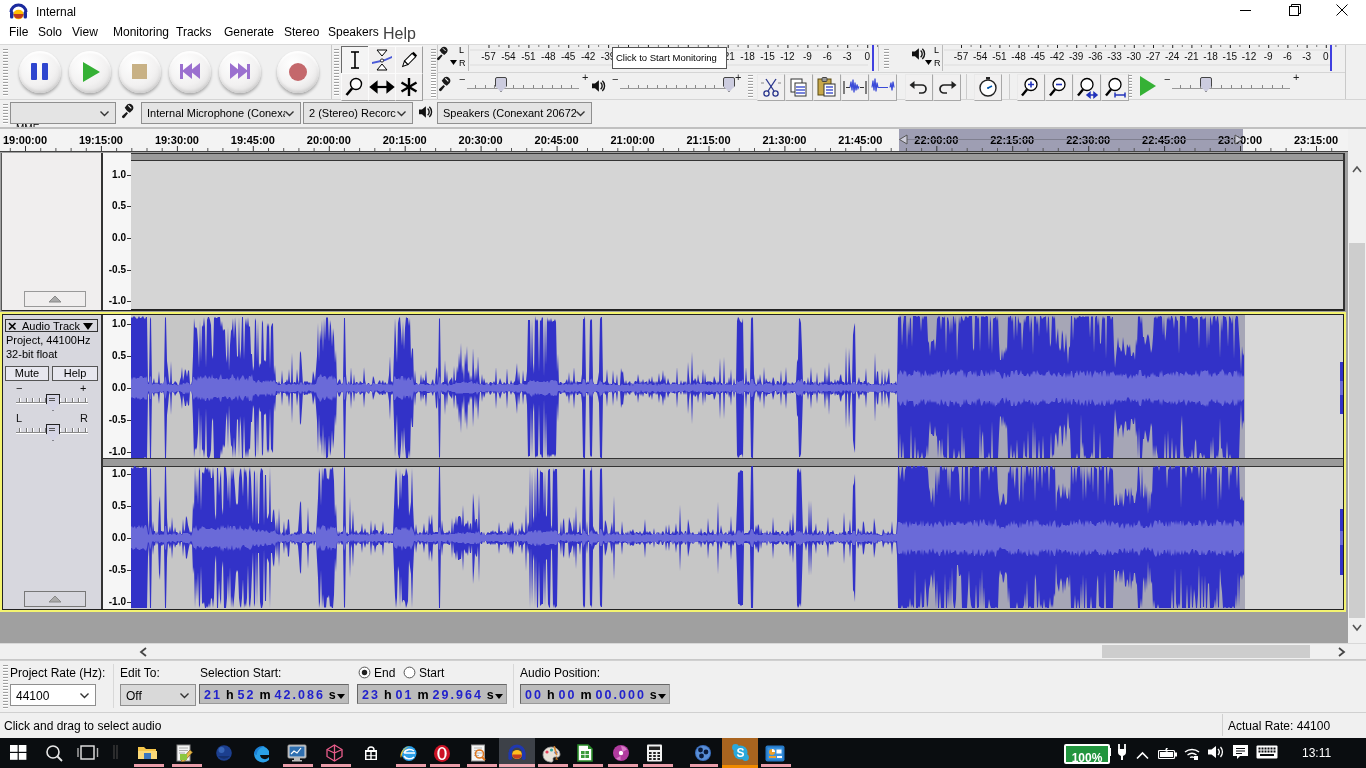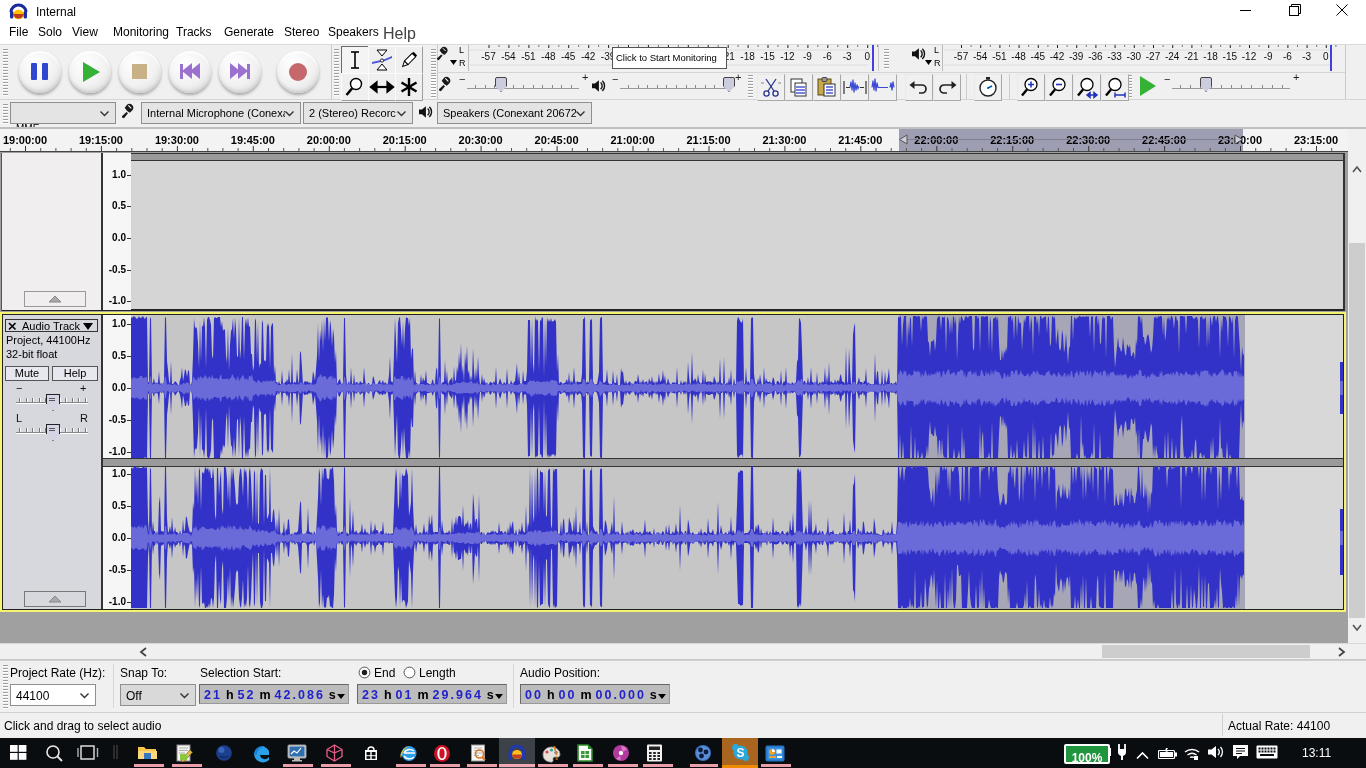--- a/index.html
+++ b/index.html
@@ -830,21 +830,21 @@
       <div style="width:5px;height:1px;background:#9f9f9f;margin:1px 0;box-shadow:0 1px 0 #fff"></div>
     </div>
     <div class="abs" style="left:10px;top:666px;font-size:12px;color:#000">Project Rate (Hz):</div>
     <div style="position:absolute;left:10px;top:684px;width:86px;height:22px;background:#ffffff;border:1px solid #8f8f8f;box-sizing:border-box">
 <div style="position:absolute;left:5px;top:4px;font-size:12px;color:#000;white-space:nowrap;overflow:hidden;width:64px">44100</div>
 <svg width="9" height="6" style="position:absolute;right:6px;top:8px">
         <path d="M0.5,0.5 L4.5,4.5 L8.5,0.5" stroke="#333" stroke-width="1.4" fill="none"></path>
       </svg>
     </div>
     <div class="abs" style="left:113px;top:664px;width:1px;height:44px;background:#d8d8d8"></div>
-    <div class="abs" style="left:120px;top:666px;font-size:12px;color:#000">Snap To:</div>
+    <div class="abs" style="left:120px;top:666px;font-size:12px;color:#000">Edit To:</div>
     <div style="position:absolute;left:120px;top:684px;width:76px;height:22px;background:#d9d9d9;border:1px solid #8f8f8f;box-sizing:border-box">
 <div style="position:absolute;left:5px;top:4px;font-size:12px;color:#000;white-space:nowrap;overflow:hidden;width:54px">Off</div>
 <svg width="9" height="6" style="position:absolute;right:6px;top:8px">
         <path d="M0.5,0.5 L4.5,4.5 L8.5,0.5" stroke="#333" stroke-width="1.4" fill="none"></path>
       </svg>
     </div>
     <div class="abs" style="left:200px;top:666px;font-size:12px;color:#000">Selection Start:</div>
     <div style="position:absolute;left:199px;top:684px;width:150px;height:20px;background:#bcbcbc;border:1px solid #666;border-bottom-color:#999;border-right-color:#999;box-sizing:border-box">
 <div style="position:absolute;left:4px;top:2.5px;font-size:12.5px;font-weight:bold;letter-spacing:2px;white-space:nowrap"><span style="color:#2222cc">2</span><span style="color:#2222cc">1</span><span style="display:inline-block;width:4px"></span><span style="color:#000;letter-spacing:0">h</span><span style="display:inline-block;width:4px"></span><span style="color:#2222cc">5</span><span style="color:#2222cc">2</span><span style="display:inline-block;width:4px"></span><span style="color:#000;letter-spacing:0">m</span><span style="display:inline-block;width:4px"></span><span style="color:#2222cc">4</span><span style="color:#2222cc">2</span><span style="color:#2222cc">.</span><span style="color:#2222cc">0</span><span style="color:#2222cc">8</span><span style="color:#2222cc">6</span><span style="display:inline-block;width:4px"></span><span style="color:#000;letter-spacing:0">s</span></div>
 <div style="position:absolute;right:1px;top:1px;width:11px;height:16px;background:#bcbcbc;text-align:center"><svg width="9" height="6" style="margin-top:5px">
@@ -852,21 +852,21 @@
         </svg></div>
 </div>
     <svg class="abs" style="left:358px;top:666px" width="13" height="13">
 <circle cx="6.5" cy="6.5" r="5.4" fill="#fff" stroke="#555"></circle>
       <circle cx="6.5" cy="6.5" r="2.7" fill="#222"></circle>
     </svg>
     <div class="abs" style="left:374px;top:666px;font-size:12px;color:#000">End</div>
     <svg class="abs" style="left:403px;top:666px" width="13" height="13">
 <circle cx="6.5" cy="6.5" r="5.4" fill="#fff" stroke="#555"></circle>
     </svg>
-    <div class="abs" style="left:419px;top:666px;font-size:12px;color:#000">Length</div>
+    <div class="abs" style="left:419px;top:666px;font-size:12px;color:#000">Start</div>
     <div style="position:absolute;left:357px;top:684px;width:150px;height:20px;background:#bcbcbc;border:1px solid #666;border-bottom-color:#999;border-right-color:#999;box-sizing:border-box">
 <div style="position:absolute;left:4px;top:2.5px;font-size:12.5px;font-weight:bold;letter-spacing:2px;white-space:nowrap"><span style="color:#2222cc">2</span><span style="color:#2222cc">3</span><span style="display:inline-block;width:4px"></span><span style="color:#000;letter-spacing:0">h</span><span style="display:inline-block;width:4px"></span><span style="color:#2222cc">0</span><span style="color:#2222cc">1</span><span style="display:inline-block;width:4px"></span><span style="color:#000;letter-spacing:0">m</span><span style="display:inline-block;width:4px"></span><span style="color:#2222cc">2</span><span style="color:#2222cc">9</span><span style="color:#2222cc">.</span><span style="color:#2222cc">9</span><span style="color:#2222cc">6</span><span style="color:#2222cc">4</span><span style="display:inline-block;width:4px"></span><span style="color:#000;letter-spacing:0">s</span></div>
 <div style="position:absolute;right:1px;top:1px;width:11px;height:16px;background:#bcbcbc;text-align:center"><svg width="9" height="6" style="margin-top:5px">
           <path d="M0,0 h8 L4,5 Z" fill="#000"></path>
         </svg></div>
 </div>
     <div class="abs" style="left:513px;top:664px;width:1px;height:44px;background:#d8d8d8"></div>
     <div class="abs" style="left:520px;top:666px;font-size:12px;color:#000">Audio Position:</div>
     <div style="position:absolute;left:520px;top:684px;width:150px;height:20px;background:#bcbcbc;border:1px solid #666;border-bottom-color:#999;border-right-color:#999;box-sizing:border-box">
 <div style="position:absolute;left:4px;top:2.5px;font-size:12.5px;font-weight:bold;letter-spacing:2px;white-space:nowrap"><span style="color:#2222cc">0</span><span style="color:#2222cc">0</span><span style="display:inline-block;width:4px"></span><span style="color:#000;letter-spacing:0">h</span><span style="display:inline-block;width:4px"></span><span style="color:#2222cc">0</span><span style="color:#2222cc">0</span><span style="display:inline-block;width:4px"></span><span style="color:#000;letter-spacing:0">m</span><span style="display:inline-block;width:4px"></span><span style="color:#2222cc">0</span><span style="color:#2222cc">0</span><span style="color:#2222cc">.</span><span style="color:#2222cc">0</span><span style="color:#2222cc">0</span><span style="color:#2222cc">0</span><span style="display:inline-block;width:4px"></span><span style="color:#000;letter-spacing:0">s</span></div>

